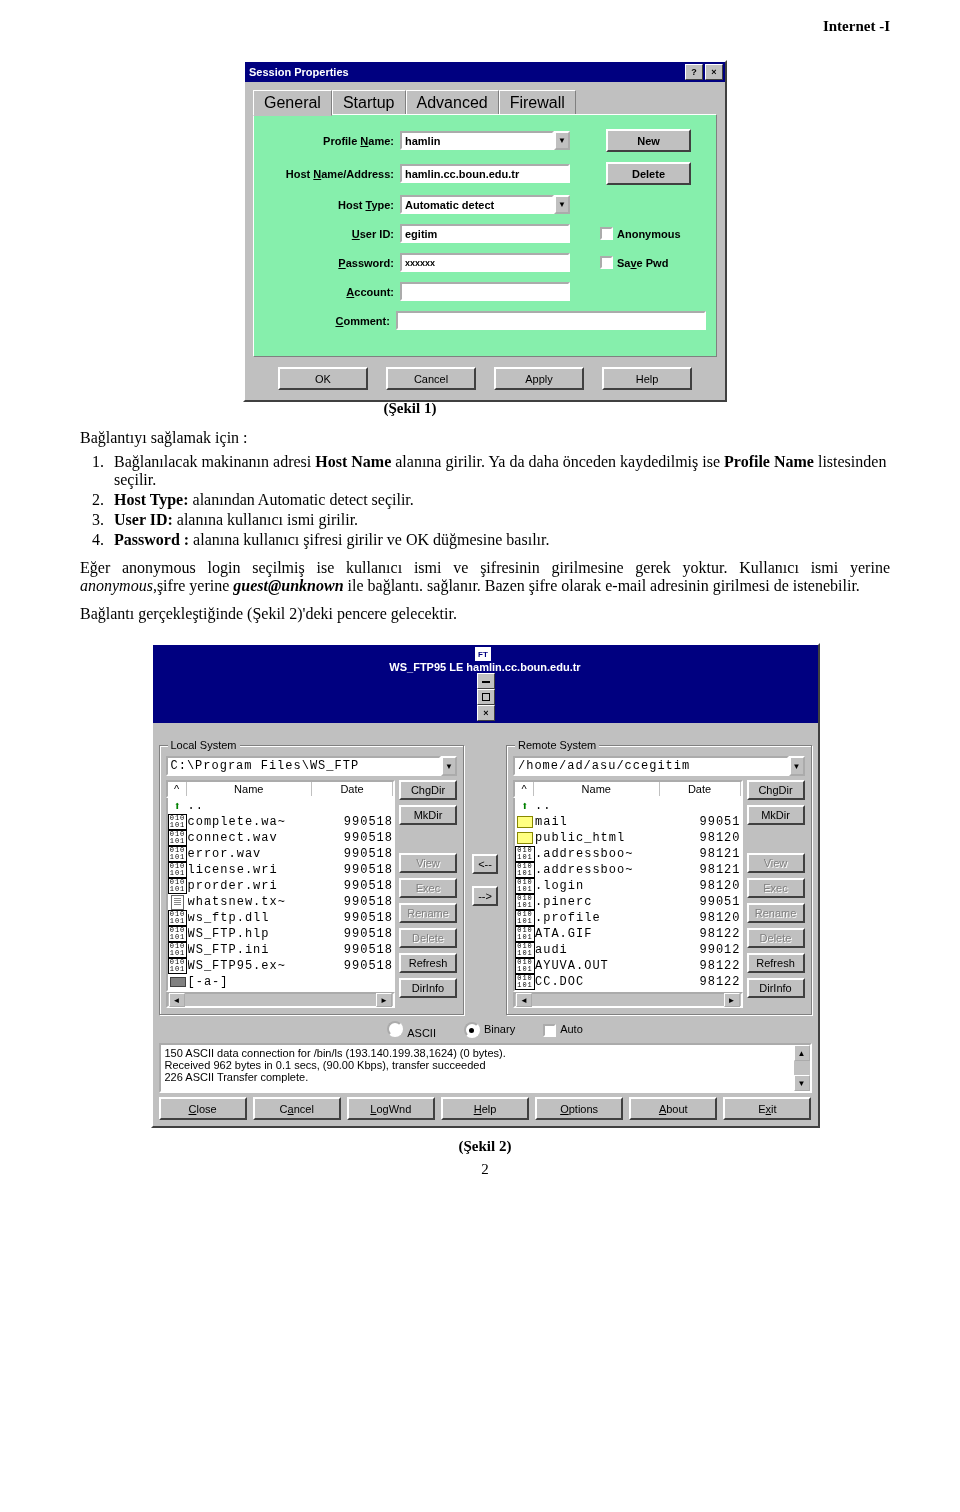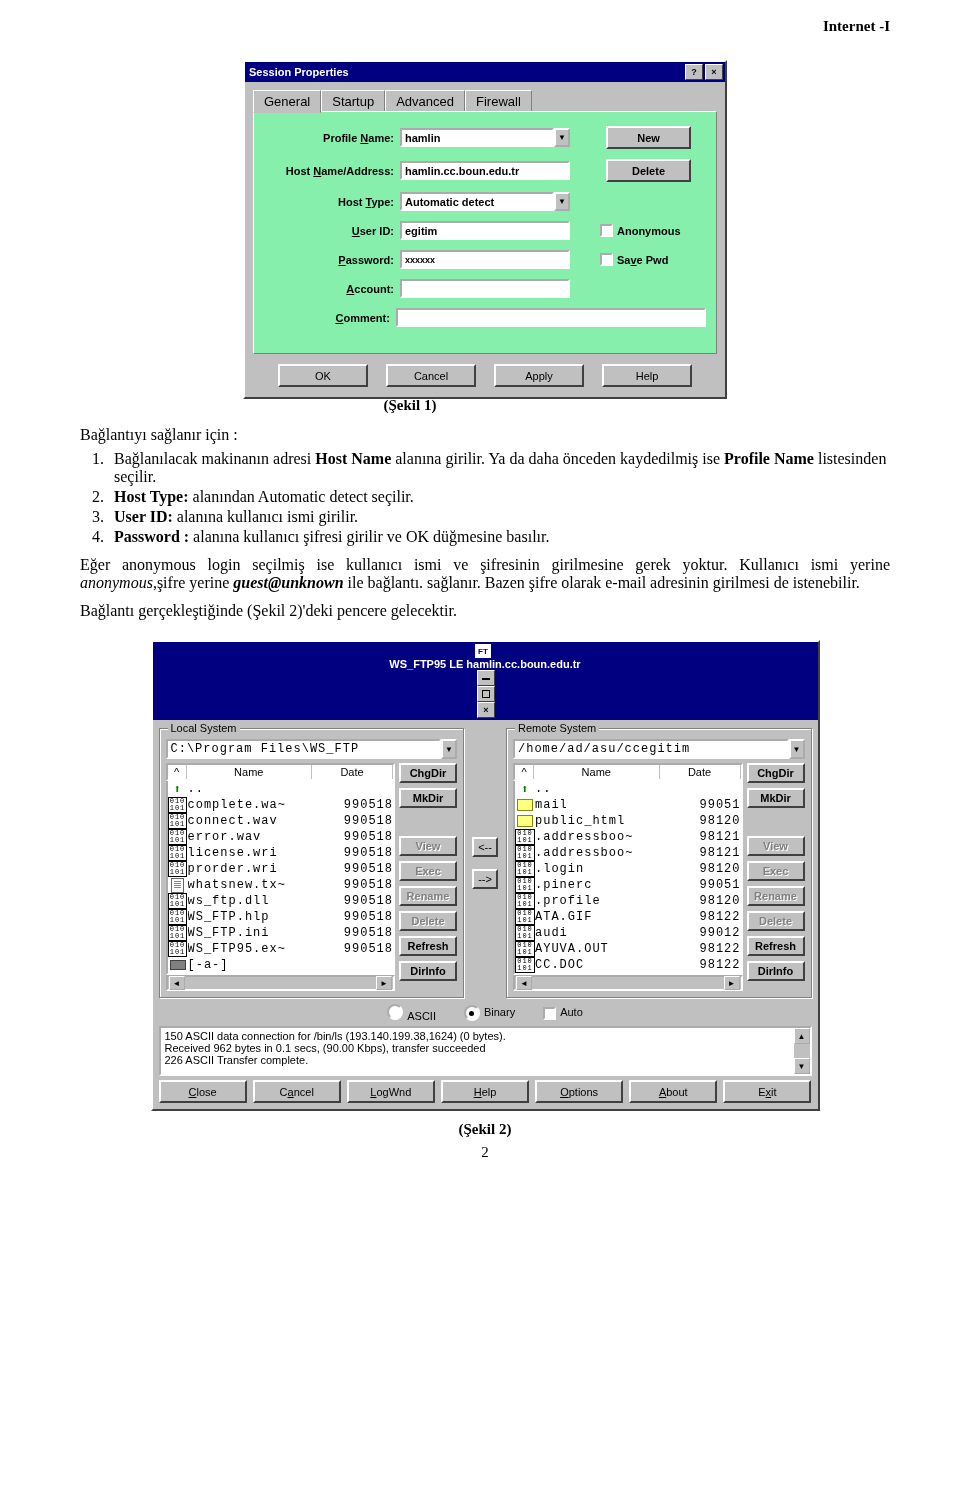--- a/index.html
+++ b/index.html
@@ -6,21 +6,21 @@
 .page { padding:20px 70px 20px 80px; position:relative; }
 .header-right { position:absolute; top:18px; right:70px; font-weight:bold; font-size:15px; }
 .dialog1-wrap { display:flex; justify-content:center; margin-top:40px; }
 .win9x { font-family:"MS Sans Serif","Tahoma",Arial,sans-serif; font-size:11px; color:#000; }
 .dialog { background:#c0c0c0; border:2px solid; border-color:#fff #404040 #404040 #fff; width:480px; }
 .titlebar { background:#000080; color:#fff; display:flex; align-items:center; padding:2px 2px 2px 4px; font-weight:bold; }
 .titlebar-text { flex:1; font-size:11px; }
 .titlebar-btn { width:16px; height:14px; background:#c0c0c0; border:1px solid; border-color:#fff #404040 #404040 #fff; display:flex; align-items:center; justify-content:center; font-size:9px; font-family:Arial,sans-serif; color:#000; margin-left:2px; font-weight:bold; }
 .client { padding:6px 8px 10px 8px; }
 .tabs { display:flex; position:relative; top:2px; }
-.tab { background:#c0c0c0; border:1px solid; border-color:#fff #808080 #c0c0c0 #fff; padding:3px 10px; margin-right:0; font-size:13px; }
+.tab { background:#c0c0c0; border:1px solid; border-color:#fff #808080 #c0c0c0 #fff; padding:3px 10px; margin-right:0; font-size:16px; }
 .tab.active { border-bottom-color:#c0c0c0; position:relative; z-index:2; }
 .tab-body { border:1px solid; border-color:#fff #808080 #808080 #fff; background:#86efac; padding:14px 10px 16px 10px; position:relative;font-weight:bold; }
 .row { display:flex; align-items:center; margin-bottom:10px; }
 .label { width:130px; text-align:right; padding-right:6px; white-space:nowrap; }
 .u { text-decoration:underline; }
 .field { border:2px inset #fff; background:#fff; height:19px; width:170px; font-size:11px; padding:1px 3px; box-sizing:border-box; display:flex; align-items:center; }
 .combo { display:flex; align-items:center; width:170px; }
 .combo .f { border:2px inset #fff; background:#fff; height:19px; flex:1; font-size:11px; padding:1px 3px; box-sizing:border-box; display:flex; align-items:center; }
 .combo .arrow { width:16px; height:19px; background:#c0c0c0; border:2px outset #fff; display:flex; align-items:center; justify-content:center; font-size:8px; box-sizing:border-box; }
 .btn { background:#c0c0c0; border:2px solid; border-color:#fff #404040 #404040 #fff; height:23px; box-sizing:border-box; display:flex; align-items:center; justify-content:center; font-size:11px; }
@@ -30,21 +30,21 @@
 .field-wide { width:320px; }
 .btn-row { display:flex; justify-content:center; gap:18px; margin-top:10px; }
 .btn-row .btn { width:90px; }
 .caption { text-align:center; font-weight:bold; margin-top:-2px; margin-right:150px; }
 .body-text { margin:12px 0 6px 0; font-size:16px; }
 .body-para { margin:10px 0; font-size:16px; text-align:justify; }
 ol { margin:4px 0 4px 0; padding-left:28px; font-size:16px; }
 ol li { margin-bottom:2px; padding-left:6px; }
 .dialog2-wrap { display:flex; justify-content:center; margin-top:20px; }
 .dialog2 { width:665px; }
-.d2-client { padding:8px 6px 6px 6px; }
+.d2-client { padding:22px 6px 6px 6px; }
 .d2-cols { display:flex; }
 .group { border:1px solid #808080; box-shadow:inset 1px 1px 0 #fff, 1px 1px 0 #fff; padding:10px 6px 6px 6px; position:relative; flex:1; }
 .group-title { position:absolute; top:-7px; left:8px; background:#c0c0c0; padding:0 3px; font-size:11px; }
 .path-row { display:flex; margin-bottom:4px; }
 .path-field { flex:1; border:2px inset #fff; background:#fff; height:20px; font-family:"Courier New",monospace; font-size:12px; padding:1px 3px; box-sizing:border-box; display:flex; align-items:center; letter-spacing:1px; }
 .path-arrow { width:16px; height:20px; background:#c0c0c0; border:2px outset #fff; display:flex; align-items:center; justify-content:center; font-size:8px; box-sizing:border-box; }
 .listhdr { display:flex; border:2px inset #fff; background:#fff; height:18px; font-size:11px; box-sizing:border-box; }
 .listhdr span { border-right:1px solid #c0c0c0; padding:1px 0; text-align:center; }
 .lh-caret { width:18px; }
 .lh-name { flex:1; }
@@ -57,21 +57,21 @@
 .f-bin { font-size:7px; line-height:7px; border:1px solid #000; padding:0 1px; }
 .f-folder { width:14px; height:10px; border:1px solid #888800; background:#ffff80; }
 .f-txt { border:1px solid #666; background:#fff; width:11px; height:13px; position:relative; }
 .f-txt::after { content:""; position:absolute; top:2px; left:2px; right:2px; height:1px; background:#888; box-shadow:0 2px 0 #888, 0 4px 0 #888, 0 6px 0 #888; }
 .f-drive { width:14px; height:8px; background:#808080; border:1px solid #404040; }
 .file-name { flex:1; white-space:nowrap; overflow:hidden; }
 .file-date { width:60px; text-align:right; }
 .scroll-h { height:16px; background:#c0c0c0; border:2px inset #fff; display:flex; justify-content:space-between; align-items:center; box-sizing:border-box; padding:0 1px; font-size:8px; }
 .scroll-h .sb { width:14px; height:12px; background:#c0c0c0; border:1px outset #fff; display:flex; align-items:center; justify-content:center; }
 .side-btns { display:flex; flex-direction:column; gap:5px; width:58px; margin-left:4px; }
-.side-btns .btn { width:58px; height:20px; font-size:11px;font-weight:bold; }
+.side-btns .btn { width:58px; height:20px; font-size:11px; }
 .btn.disabled { color:#808080; text-shadow:1px 1px 0 #fff; }
 .mid-arrows { display:flex; flex-direction:column; justify-content:center; gap:12px; padding:0 8px; }
 .mid-arrows .btn { width:26px; height:20px; font-size:11px; }
 .radio-row { display:flex; align-items:center; justify-content:center; gap:28px; margin:6px 0 4px 0; }
 .radio { width:12px; height:12px; border-radius:50%; border:2px inset #fff; background:#fff; display:inline-flex; align-items:center; justify-content:center; margin-right:4px; }
 .radio.sel::after { content:""; width:5px; height:5px; background:#000; border-radius:50%; }
 .log { border:2px inset #fff; background:#fff; height:50px; font-family:"MS Sans Serif",Arial,sans-serif; font-size:11px; padding:2px 4px; box-sizing:border-box; position:relative; }
 .log-scroll { position:absolute; right:0; top:0; bottom:0; width:16px; background:#c0c0c0; display:flex; flex-direction:column; justify-content:space-between; align-items:center; font-size:8px; }
 .log-scroll .sb { width:14px; height:14px; background:#c0c0c0; border:1px outset #fff; display:flex; align-items:center; justify-content:center; }
 .bottom-btns { display:flex; gap:0; margin-top:4px; }
@@ -156,21 +156,21 @@
           <div class="btn">Cancel</div>
           <div class="btn">Apply</div>
           <div class="btn">Help</div>
         </div>
       </div>
     </div>
   </div>
 
   <div class="caption">(Şekil 1)</div>
 
-  <div class="body-text">Bağlantıyı sağlanır için :</div>
+  <div class="body-text">Bağlantıyı sağlamak için :</div>
   <ol>
     <li>Bağlanılacak makinanın adresi <b>Host Name</b> alanına girilir. Ya da daha önceden kaydedilmiş ise <b>Profile Name</b> listesinden seçilir.</li>
     <li><b>Host Type:</b> alanından Automatic detect seçilir.</li>
     <li><b>User ID:</b> alanına kullanıcı ismi girilir.</li>
     <li><b>Password :</b> alanına kullanıcı şifresi  girilir ve OK düğmesine basılır.</li>
   </ol>
   <div class="body-para">Eğer anonymous login seçilmiş ise kullanıcı ismi ve şifresinin girilmesine gerek yoktur. Kullanıcı ismi yerine <i>anonymous</i>,şifre yerine <b><i>guest@unknown</i></b> ile bağlantı. sağlanır. Bazen şifre olarak e-mail adresinin girilmesi de istenebilir.</div>
   <div class="body-para">Bağlantı gerçekleştiğinde (Şekil 2)'deki  pencere gelecektir.</div>
 
   <div class="dialog2-wrap">

